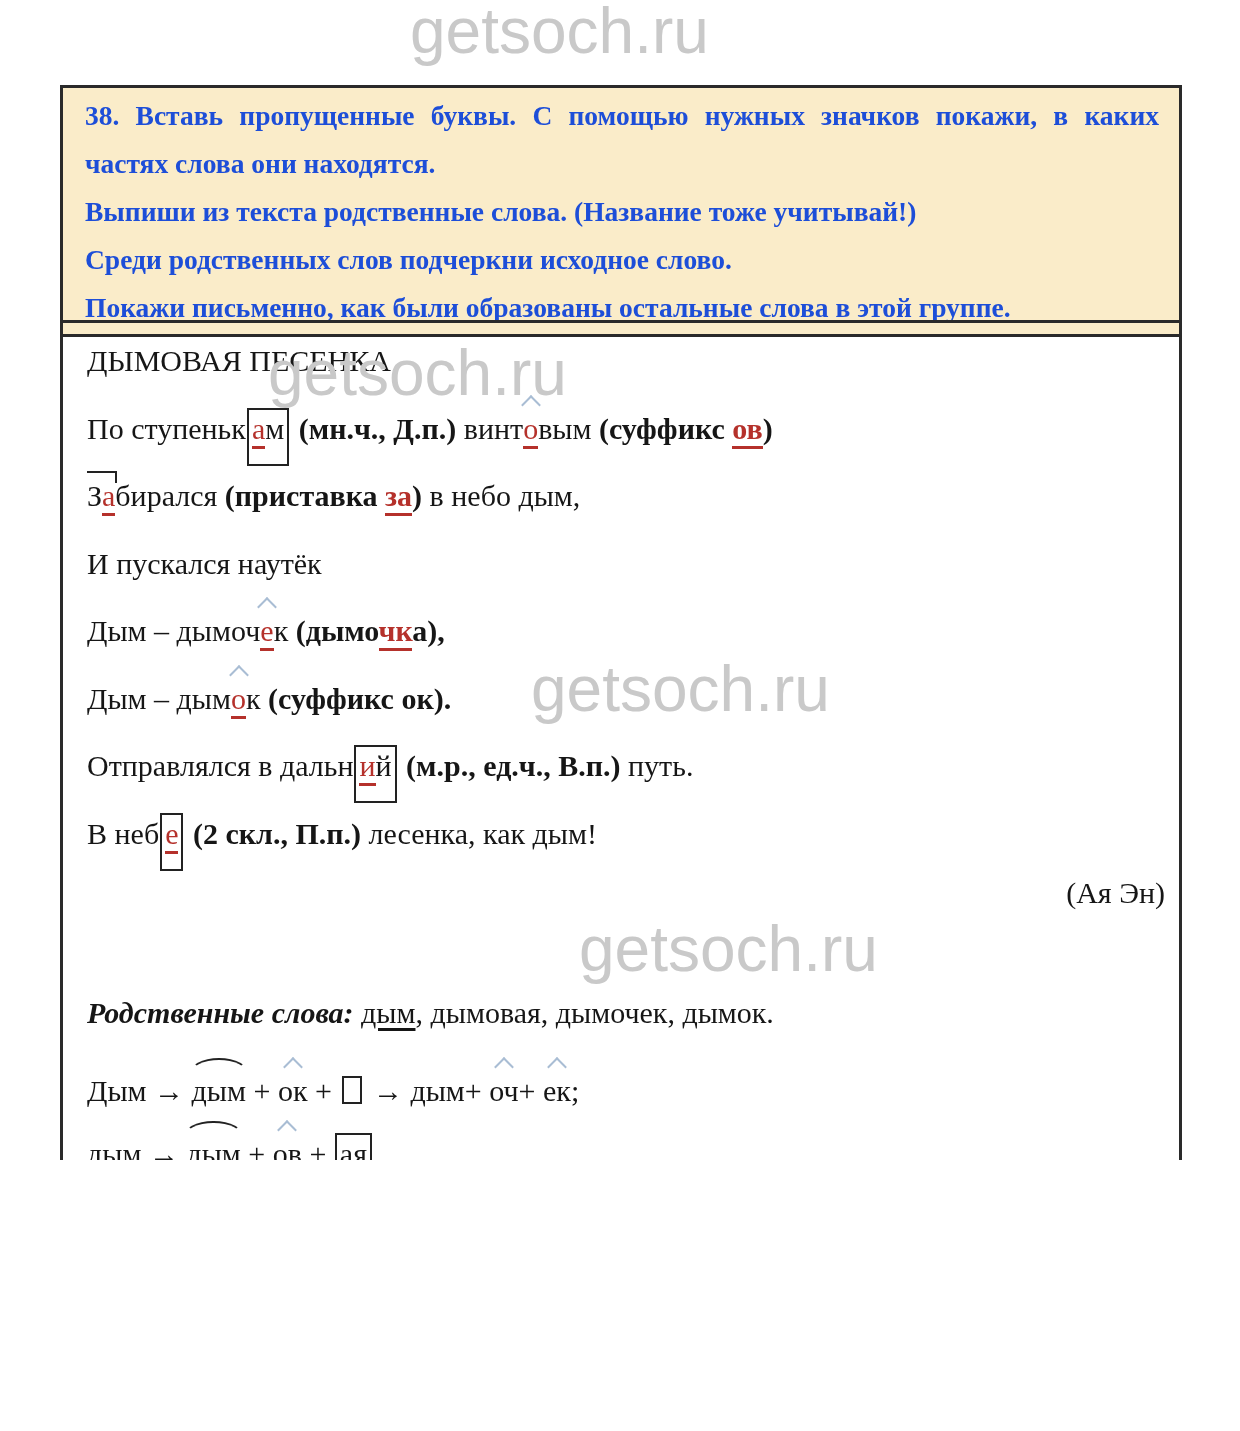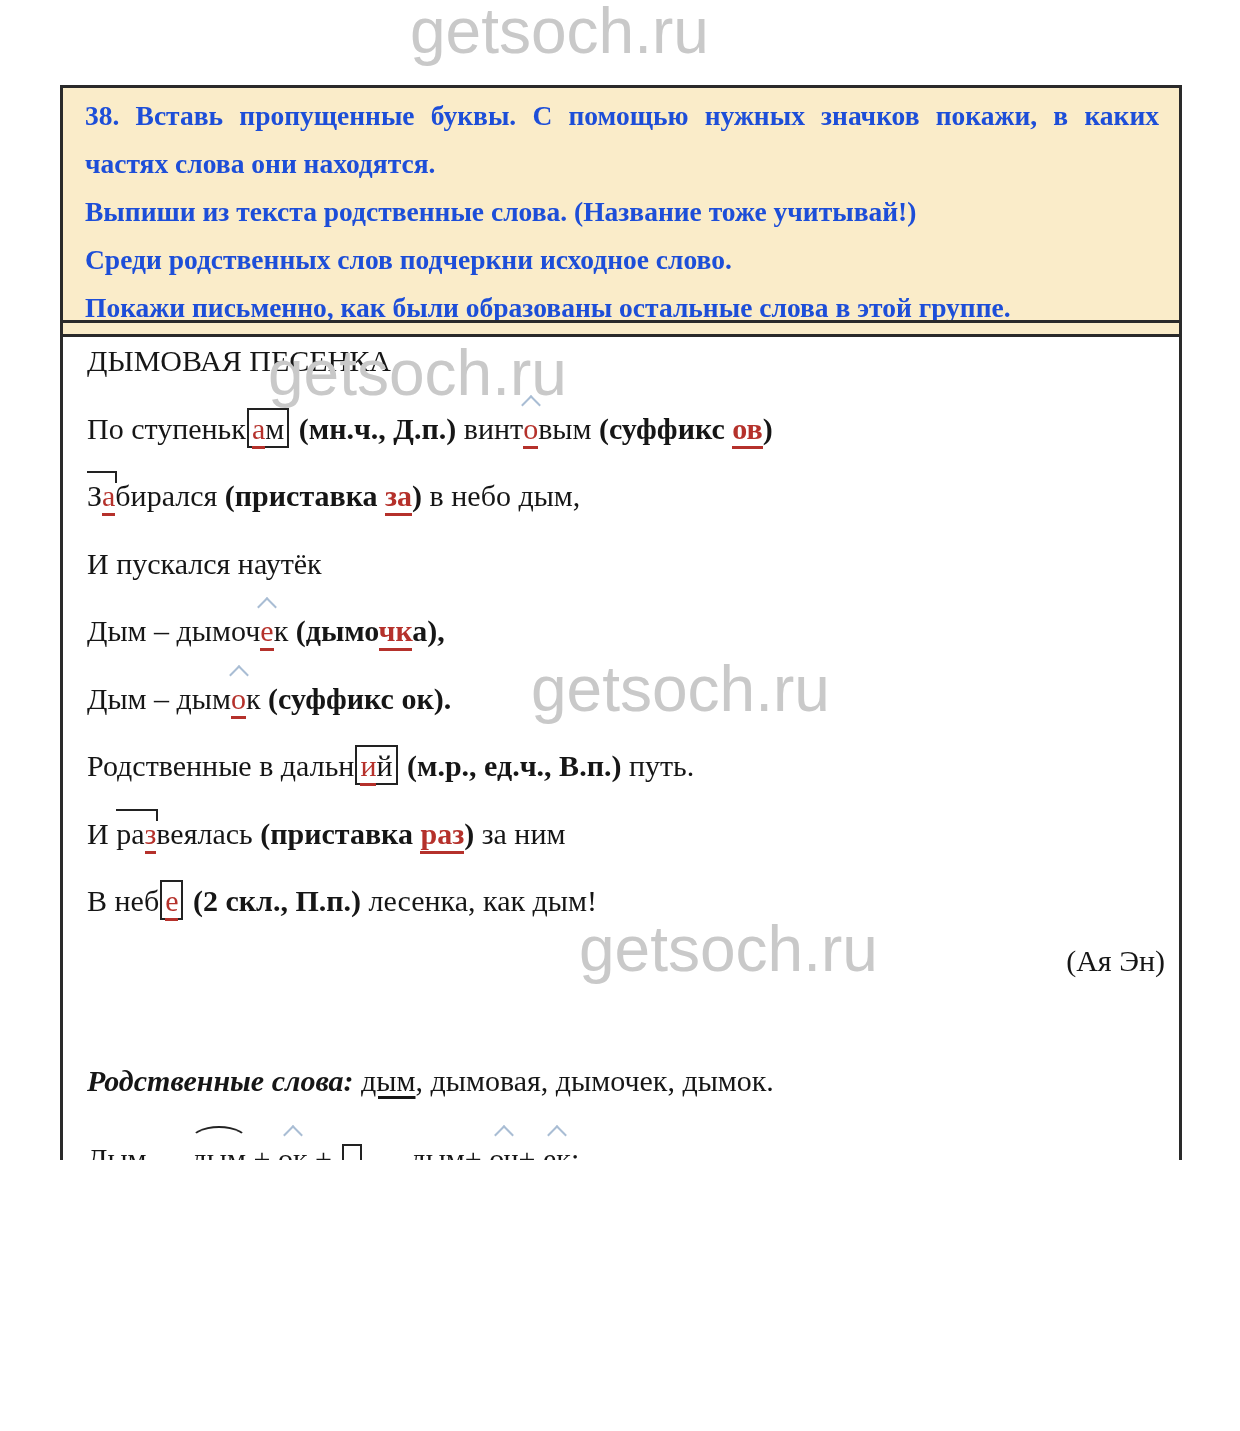--- a/index.html
+++ b/index.html
@@ -93,21 +93,21 @@
   .b{font-weight:bold;}
   .bi{font-weight:bold;font-style:italic;margin-top:12px;}
   .u{text-decoration:underline;text-underline-offset:5px;}
   .ins{
     color:var(--red);
     border-bottom:3.5px solid var(--red);
     padding-bottom:1px;
   }
   .ending{
     border:2px solid #222;
-    padding:2px 3px 1px 3px;
+    padding:2px 3px 19px 3px;
     margin:0 2px 0 1px;
   }
   .suffix{position:relative;}
   .suffix::before{
     content:"";
     position:absolute;
     left:50%;top:-14px;
     width:12px;height:12px;
     border-top:2.5px solid var(--blue);
     border-right:2.5px solid var(--blue);
@@ -162,22 +162,21 @@
 
   <div class="content-box">
     <div class="content-inner">
       <div class="poem">
           <div class="line"><span>ДЫМОВАЯ ПЕСЕНКА</span></div>
           <div class="line"><span>По ступеньк</span><span class="ending"><span class="ins">а</span><span>м</span></span><span> </span><span class="b">(мн.ч., Д.п.)</span><span> винт</span><span class="suffix"><span class="ins">о</span></span><span>вым </span><span class="b">(суффикс </span><span class="ins b">ов</span><span class="b">)</span></div>
           <div class="line"><span class="prefix"><span>З</span><span class="ins">а</span></span><span>бирался </span><span class="b">(приставка </span><span class="ins b">за</span><span class="b">)</span><span> в небо дым,</span></div>
           <div class="line"><span>И пускался наутёк</span></div>
           <div class="line"><span>Дым – дымоч</span><span class="suffix"><span class="ins">е</span></span><span>к </span><span class="b">(дымо</span><span class="ins b">чк</span><span class="b">а),</span></div>
           <div class="line"><span>Дым – дым</span><span class="suffix"><span class="ins">о</span></span><span>к </span><span class="b">(суффикс ок).</span></div>
-          <div class="line"><span>Родственные в дальн</span><span class="ending"><span class="ins">и</span><span>й</span></span><span> </span><span class="b">(м.р., ед.ч., В.п.)</span><span> путь.</span></div>
-          <div class="line"><span>И </span><span class="prefix"><span>ра</span><span class="ins">з</span></span><span>веялась </span><span class="b">(приставка </span><span class="ins b">раз</span><span class="b">)</span><span> за ним</span></div>
+          <div class="line"><span>Отправлялся в дальн</span><span class="ending"><span class="ins">и</span><span>й</span></span><span> </span><span class="b">(м.р., ед.ч., В.п.)</span><span> путь.</span></div>
           <div class="line"><span>В неб</span><span class="ending"><span class="ins">е</span></span><span> </span><span class="b">(2 скл., П.п.)</span><span> лесенка, как дым!</span></div>
         </div>
       <div class="author">(Ая Эн)</div>
       <div class="related"><span class="bi">Родственные слова: </span><span class="u">дым</span><span>, дымовая, дымочек, дымок.</span></div>
       <div class="derivs">
           <div class="deriv-line"><span>Дым → </span><span class="root"><span>дым</span></span><span> + </span><span class="suffix"><span>ок</span></span><span> + </span><span class="zero"></span><span> → дым+ </span><span class="suffix"><span>оч</span></span><span>+ </span><span class="suffix"><span>ек</span></span><span>;</span></div>
           <div class="deriv-line"><span>дым → </span><span class="root"><span>дым</span></span><span> + </span><span class="suffix"><span>ов</span></span><span> + </span><span class="ending"><span>ая</span></span><span>.</span></div>
         </div>
     </div>
   </div>

